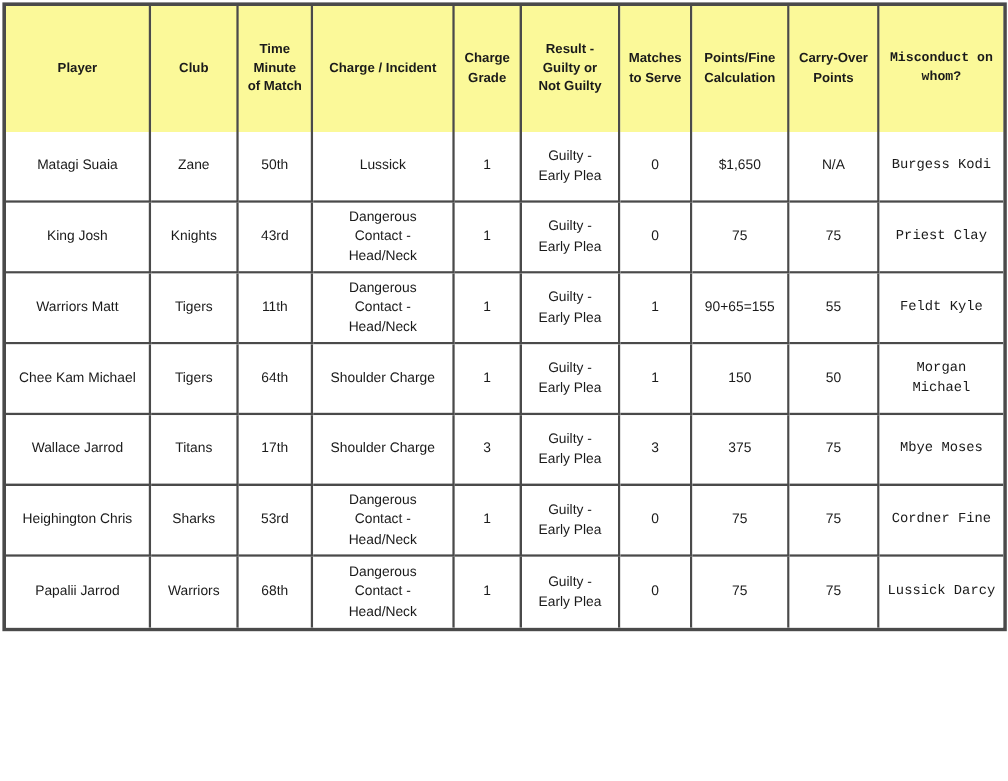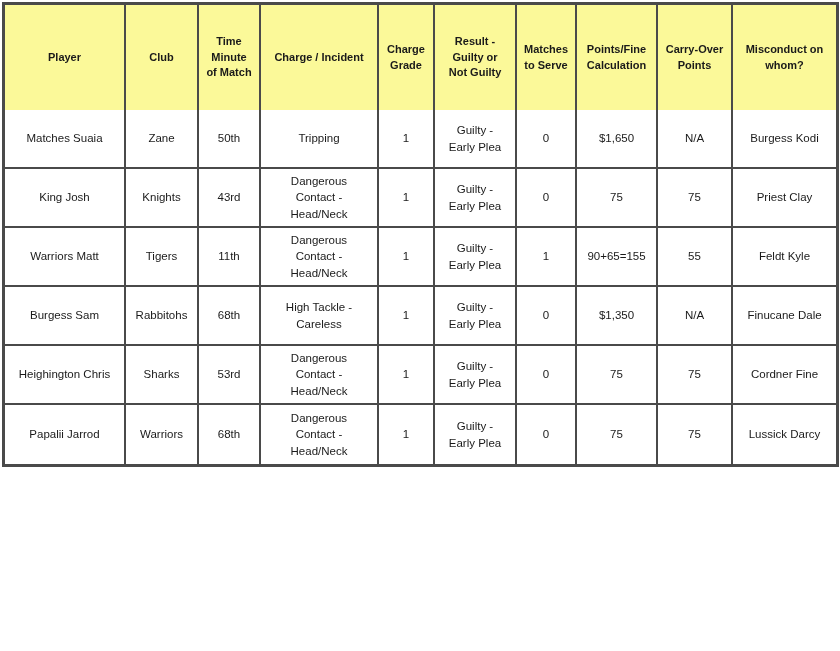--- a/index.html
+++ b/index.html
@@ -26,21 +26,21 @@
   th, td {
     box-sizing: border-box;
     border-right: 2px solid var(--border-color, #4d4d4d);
     border-bottom: 2px solid var(--border-color, #4d4d4d);
     text-align: center;
     vertical-align: middle;
     white-space: pre-line;
     overflow: hidden;
     padding: 2px 4px;
   }
-  th:last-child, td:last-child { border-right: none; }
+  th:last-child, td:last-child { border-right: none; font-family: Liberation Mono, monospace; }
   thead th {
     background: var(--header-bg, #fbf999);
     border-bottom: none;           
     font-weight: bold;
     font-size: 11px;
     line-height: 1.4;
   }
   thead tr { height: 105px; }
   tbody tr { height: 59px; }
   tbody td {
@@ -84,24 +84,24 @@
       <th>Points/Fine
 Calculation</th>
       <th>Carry-Over
 Points</th>
       <th>Misconduct on
 whom?</th>
     </tr>
   </thead>
   <tbody>
     <tr>
-      <td>Matches Suaia</td>
+      <td>Matagi Suaia</td>
       <td>Zane</td>
       <td>50th</td>
-      <td>Tripping</td>
+      <td>Lussick</td>
       <td>1</td>
       <td>Guilty -
 Early Plea</td>
       <td>0</td>
       <td>$1,650</td>
       <td>N/A</td>
       <td>Burgess Kodi</td>
     </tr>
     <tr>
       <td>King Josh</td>
@@ -127,32 +127,45 @@
 Head/Neck</td>
       <td>1</td>
       <td>Guilty -
 Early Plea</td>
       <td>1</td>
       <td>90+65=155</td>
       <td>55</td>
       <td>Feldt Kyle</td>
     </tr>
     <tr>
-      <td>Burgess Sam</td>
-      <td>Rabbitohs</td>
-      <td>68th</td>
-      <td>High Tackle -
-Careless</td>
+      <td>Chee Kam Michael</td>
+      <td>Tigers</td>
+      <td>64th</td>
+      <td>Shoulder Charge</td>
       <td>1</td>
       <td>Guilty -
 Early Plea</td>
-      <td>0</td>
-      <td>$1,350</td>
-      <td>N/A</td>
-      <td>Finucane Dale</td>
+      <td>1</td>
+      <td>150</td>
+      <td>50</td>
+      <td>Morgan
+Michael</td>
+    </tr>
+    <tr>
+      <td>Wallace Jarrod</td>
+      <td>Titans</td>
+      <td>17th</td>
+      <td>Shoulder Charge</td>
+      <td>3</td>
+      <td>Guilty -
+Early Plea</td>
+      <td>3</td>
+      <td>375</td>
+      <td>75</td>
+      <td>Mbye Moses</td>
     </tr>
     <tr>
       <td>Heighington Chris</td>
       <td>Sharks</td>
       <td>53rd</td>
       <td>Dangerous
 Contact -
 Head/Neck</td>
       <td>1</td>
       <td>Guilty -

